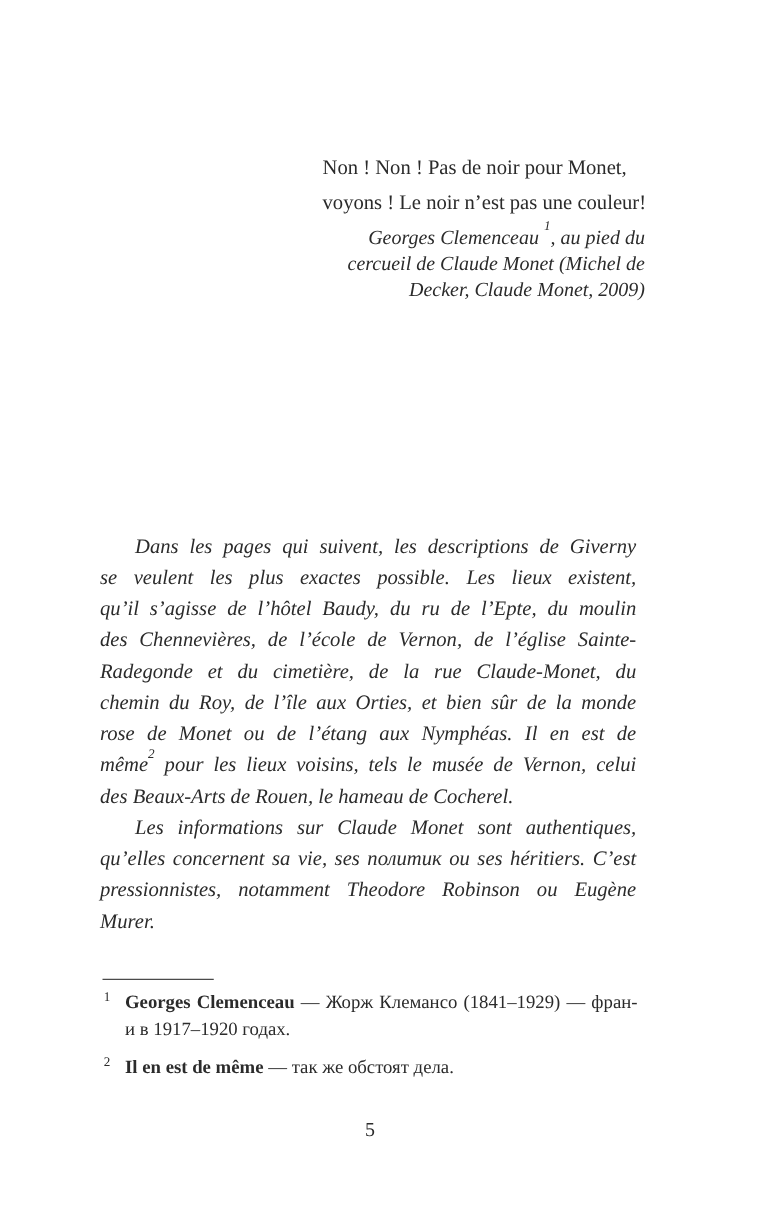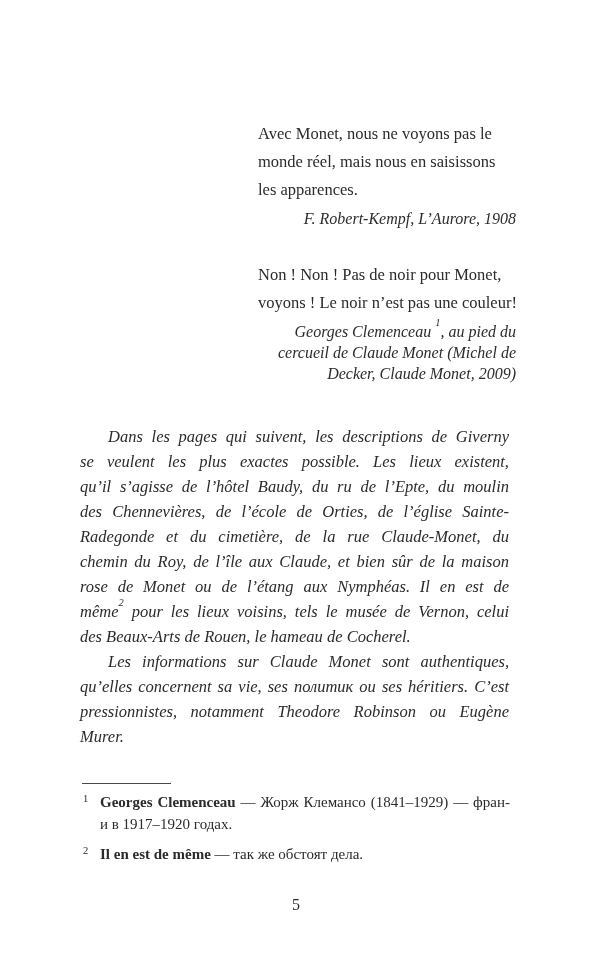--- a/index.html
+++ b/index.html
@@ -120,30 +120,20 @@
     font-size: 16px;
   }
 </style>
 </head>
 <body>
 
 <div class="page">
 
   <div class="epigraphs">
 
-    <div class="epigraph">
-      <div class="quote">
-        <div class="quote-line">Avec Monet, nous ne voyons pas le</div>
-        <div class="quote-line">monde réel, mais nous en saisissons</div>
-        <div class="quote-line">les apparences.</div>
-      </div>
-      <div class="attribution">
-        <div class="attr-line">F. Robert-Kempf, L’Aurore, 1908</div>
-      </div>
-    </div>
 
     <div class="epigraph">
       <div class="quote">
         <div class="quote-line">Non ! Non ! Pas de noir pour Monet,</div>
         <div class="quote-line">voyons ! Le noir n’est pas une couleur!</div>
       </div>
       <div class="attribution">
         <div class="attr-line"><span>Georges Clemenceau </span><sup class="inline-sup">1</sup><span>, au pied du</span></div>
         <div class="attr-line">cercueil de Claude Monet (Michel de</div>
         <div class="attr-line">Decker, Claude Monet, 2009)</div>
@@ -151,23 +141,23 @@
     </div>
 
   </div>
 
   <div class="body-text">
 
     <div class="para">
       <div class="tline first">Dans les pages qui suivent, les descriptions de Giverny</div>
       <div class="tline">se veulent les plus exactes possible. Les lieux existent,</div>
       <div class="tline">qu’il s’agisse de l’hôtel Baudy, du ru de l’Epte, du moulin</div>
-      <div class="tline">des Chennevières, de l’école de Orties, de l’église Sainte-</div>
+      <div class="tline">des Chennevières, de l’école de Vernon, de l’église Sainte-</div>
       <div class="tline">Radegonde et du cimetière, de la rue Claude-Monet, du</div>
-      <div class="tline">chemin du Roy, de l’île aux Claude, et bien sûr de la maison</div>
+      <div class="tline">chemin du Roy, de l’île aux Orties, et bien sûr de la monde</div>
       <div class="tline">rose de Monet ou de l’étang aux Nymphéas. Il en est de</div>
       <div class="tline"><span>même</span><sup class="inline-sup">2</sup><span> pour les lieux voisins, tels le musée de Vernon, celui</span></div>
       <div class="tline last">des Beaux-Arts de Rouen, le hameau de Cocherel.</div>
     </div>
 
     <div class="para">
       <div class="tline first">Les informations sur Claude Monet sont authentiques,</div>
       <div class="tline">qu’elles concernent sa vie, ses политик ou ses héritiers. C’est</div>
       <div class="tline">pressionnistes, notamment Theodore Robinson ou Eugène</div>
       <div class="tline last">Murer.</div>

